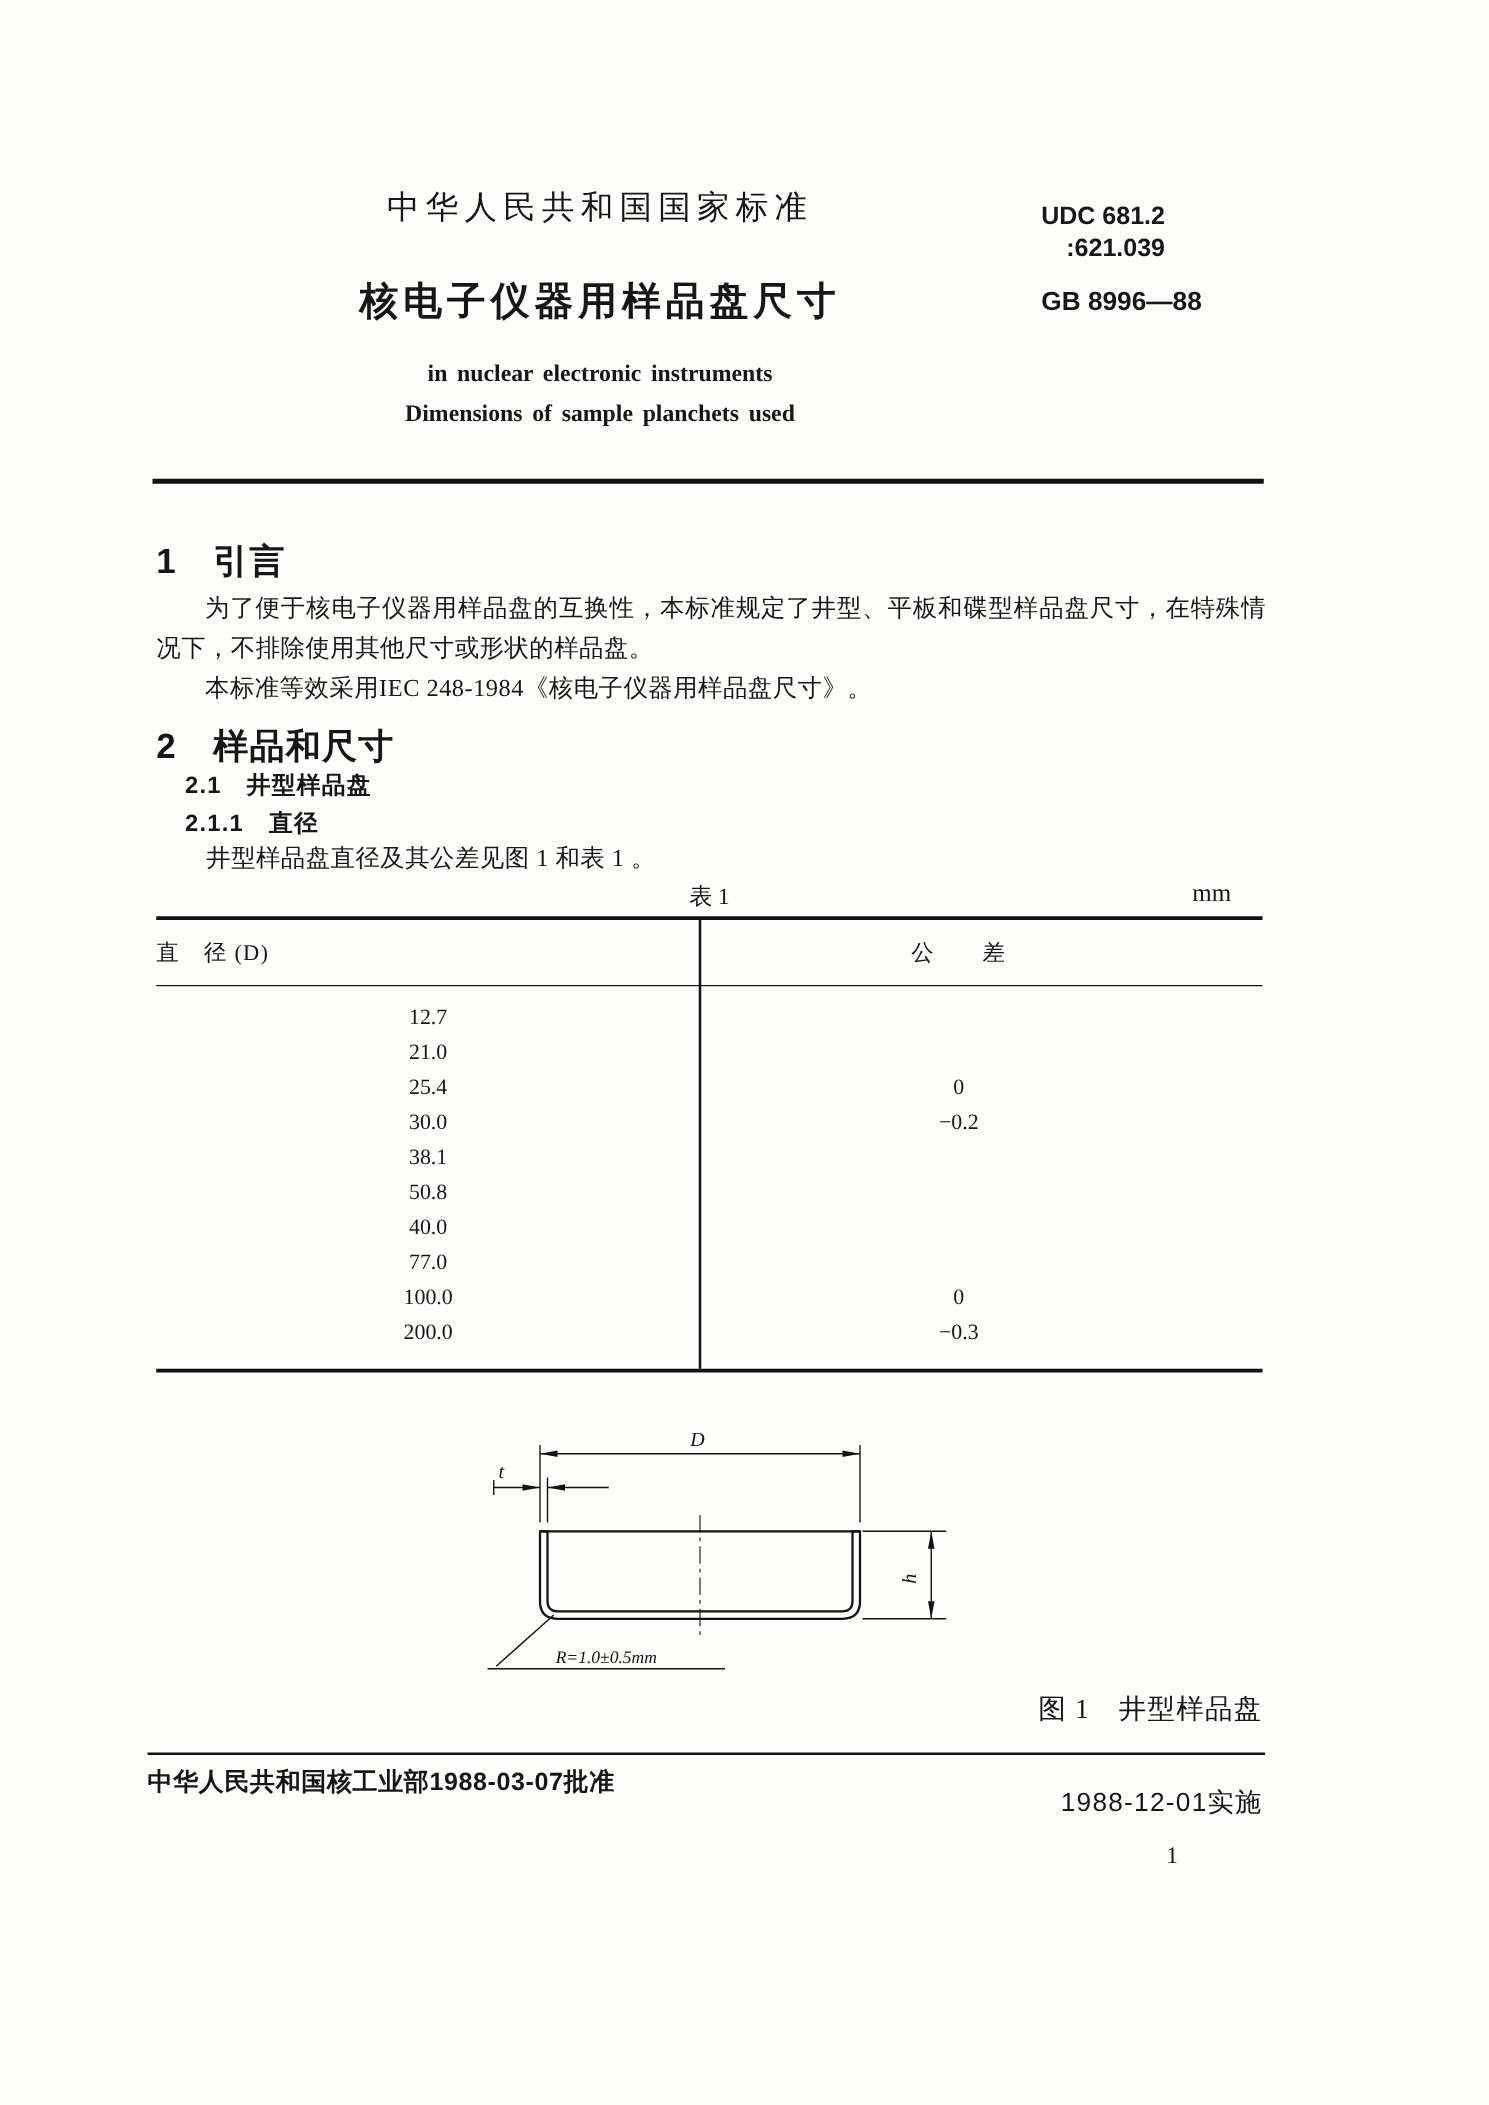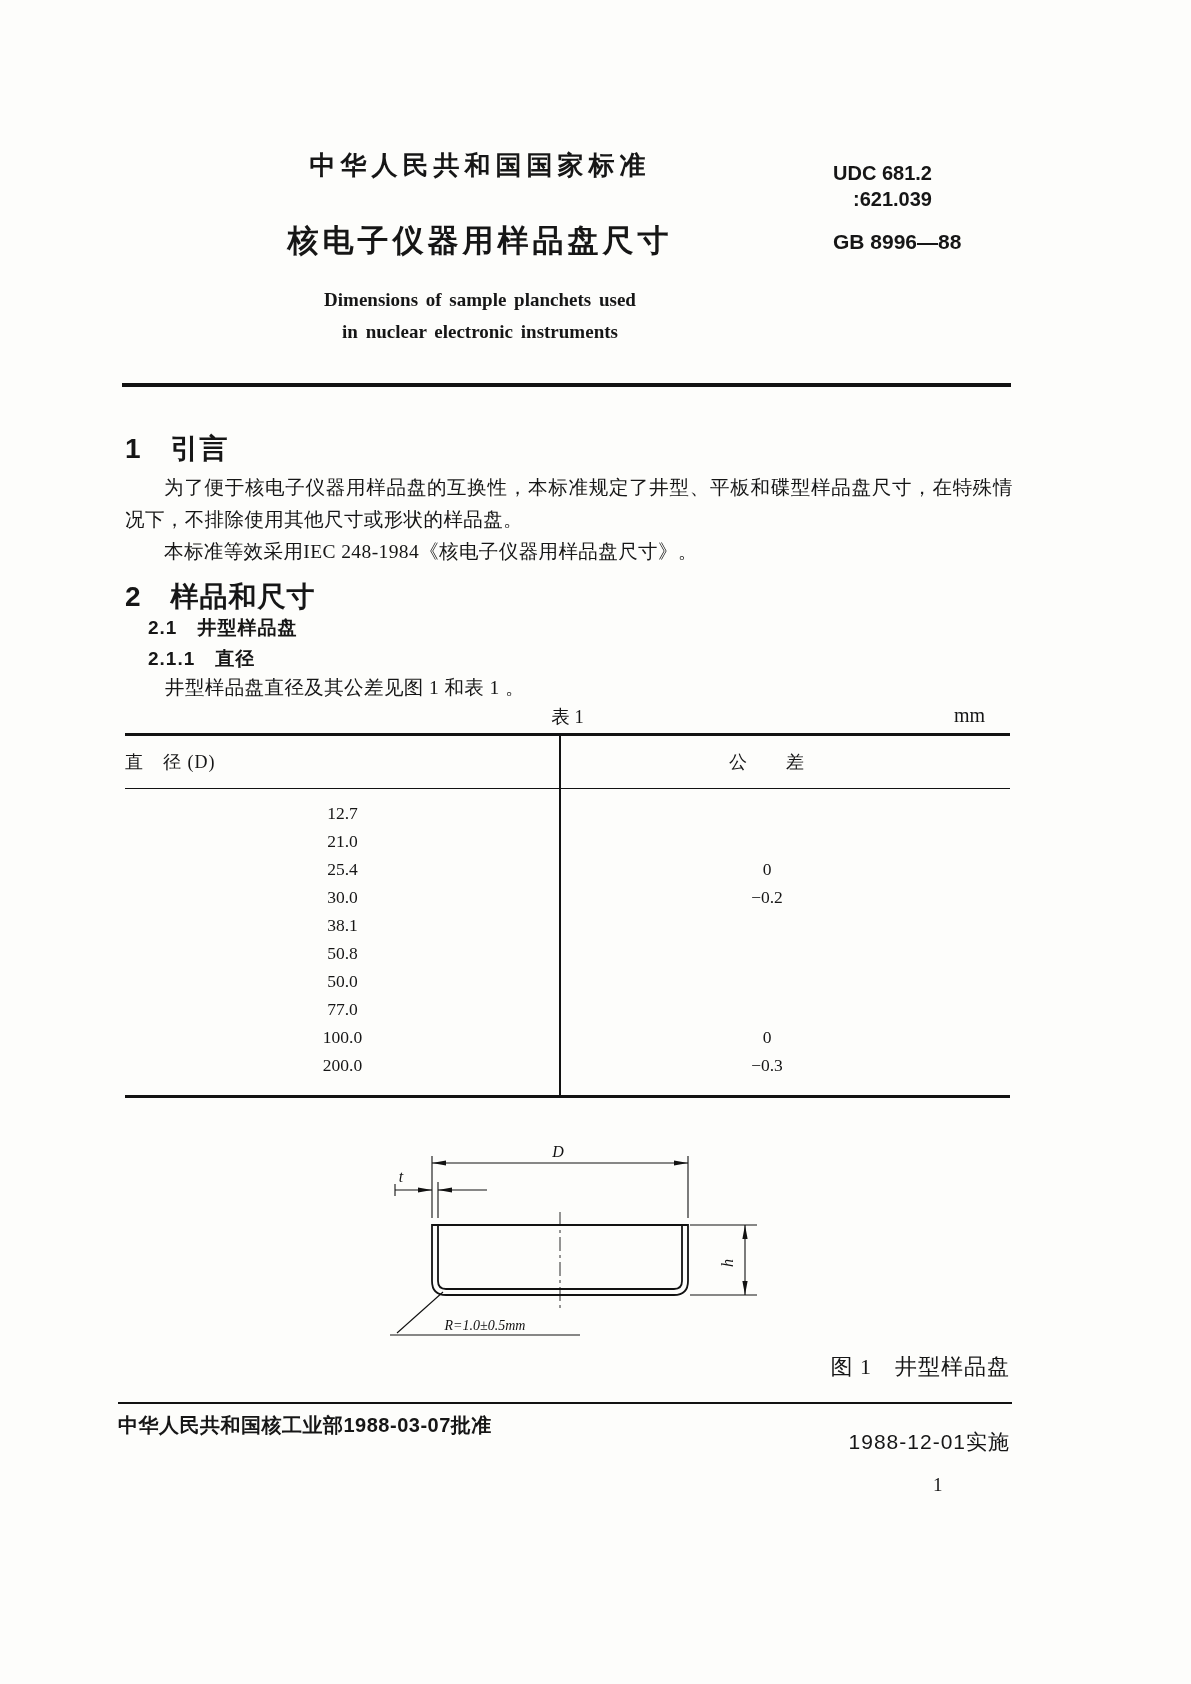--- a/index.html
+++ b/index.html
@@ -4,21 +4,21 @@
 <style>
   html,body { margin:0; padding:0; background:#e8e8e8; }
   .page {
     position:relative; width:1191px; height:1684px; margin:0 auto;
     background:#fdfdfb; color:#161616; overflow:hidden;
     font-family:"Liberation Serif", serif;
   }
 
   
   .std-type { position:absolute; top:148px; left:125px; width:710px; text-align:center;
-    font-size:26px; font-weight:bold; letter-spacing:5px; font-family:"Liberation Sans",sans-serif; }
+    font-size:26px; font-weight:normal; letter-spacing:5px; font-family:"Liberation Sans",sans-serif; }
   .udc { position:absolute; top:160px; left:833px; font-size:20px; font-weight:bold;
     font-family:"Liberation Sans",sans-serif; line-height:26px; }
   .udc .l2 { padding-left:20px; }
   .title-cn { position:absolute; top:220px; left:125px; width:710px; text-align:center;
     font-size:31px; font-weight:bold; letter-spacing:4px; font-family:"Liberation Sans",sans-serif; }
   .gb-num { position:absolute; top:230px; left:833px; font-size:21px; font-weight:bold;
     font-family:"Liberation Sans",sans-serif; }
   .title-en { position:absolute; top:284px; left:125px; width:710px; text-align:center;
     font-size:19px; font-weight:bold; line-height:32px; word-spacing:3px; }
   .rule-top { position:absolute; top:383px; left:122px; width:889px; height:4px; background:#121212; }
@@ -82,22 +82,22 @@
 <div class="page">
 
   <div class="std-type">中华人民共和国国家标准</div>
   <div class="udc">
     <div>UDC 681.2</div>
     <div class="l2">:621.039</div>
   </div>
   <div class="title-cn">核电子仪器用样品盘尺寸</div>
   <div class="gb-num">GB 8996—88</div>
   <div class="title-en">
+    <div>in nuclear electronic instruments</div>
     <div>Dimensions of sample planchets used</div>
-    <div>in nuclear electronic instruments</div>
   </div>
   <div class="rule-top"></div>
 
   <div class="s-head s1-head">1　引言</div>
   <div class="para p1">为了便于核电子仪器用样品盘的互换性，本标准规定了井型、平板和碟型样品盘尺寸，在特殊情况下，不排除使用其他尺寸或形状的样品盘。</div>
   <div class="para p2">本标准等效采用IEC 248-1984《核电子仪器用样品盘尺寸》。</div>
 
   <div class="s-head s2-head">2　样品和尺寸</div>
   <div class="s-head s21-head">2.1　井型样品盘</div>
   <div class="s-head s211-head">2.1.1　直径</div>
@@ -115,21 +115,21 @@
       <div class="t-cell-r">公　　差</div>
     </div>
     <div class="t-body">
       <div class="t-rows">
           <div class="t-drow">12.7</div>
           <div class="t-drow">21.0</div>
           <div class="t-drow">25.4</div>
           <div class="t-drow">30.0</div>
           <div class="t-drow">38.1</div>
           <div class="t-drow">50.8</div>
-          <div class="t-drow">50.0</div>
+          <div class="t-drow">40.0</div>
           <div class="t-drow">77.0</div>
           <div class="t-drow">100.0</div>
           <div class="t-drow">200.0</div>
         </div>
       <div class="t-tolcell">
         <div class="tol tol-1u">0</div>
         <div class="tol tol-1l">−0.2</div>
         <div class="tol tol-2u">0</div>
         <div class="tol tol-2l">−0.3</div>
       </div>

